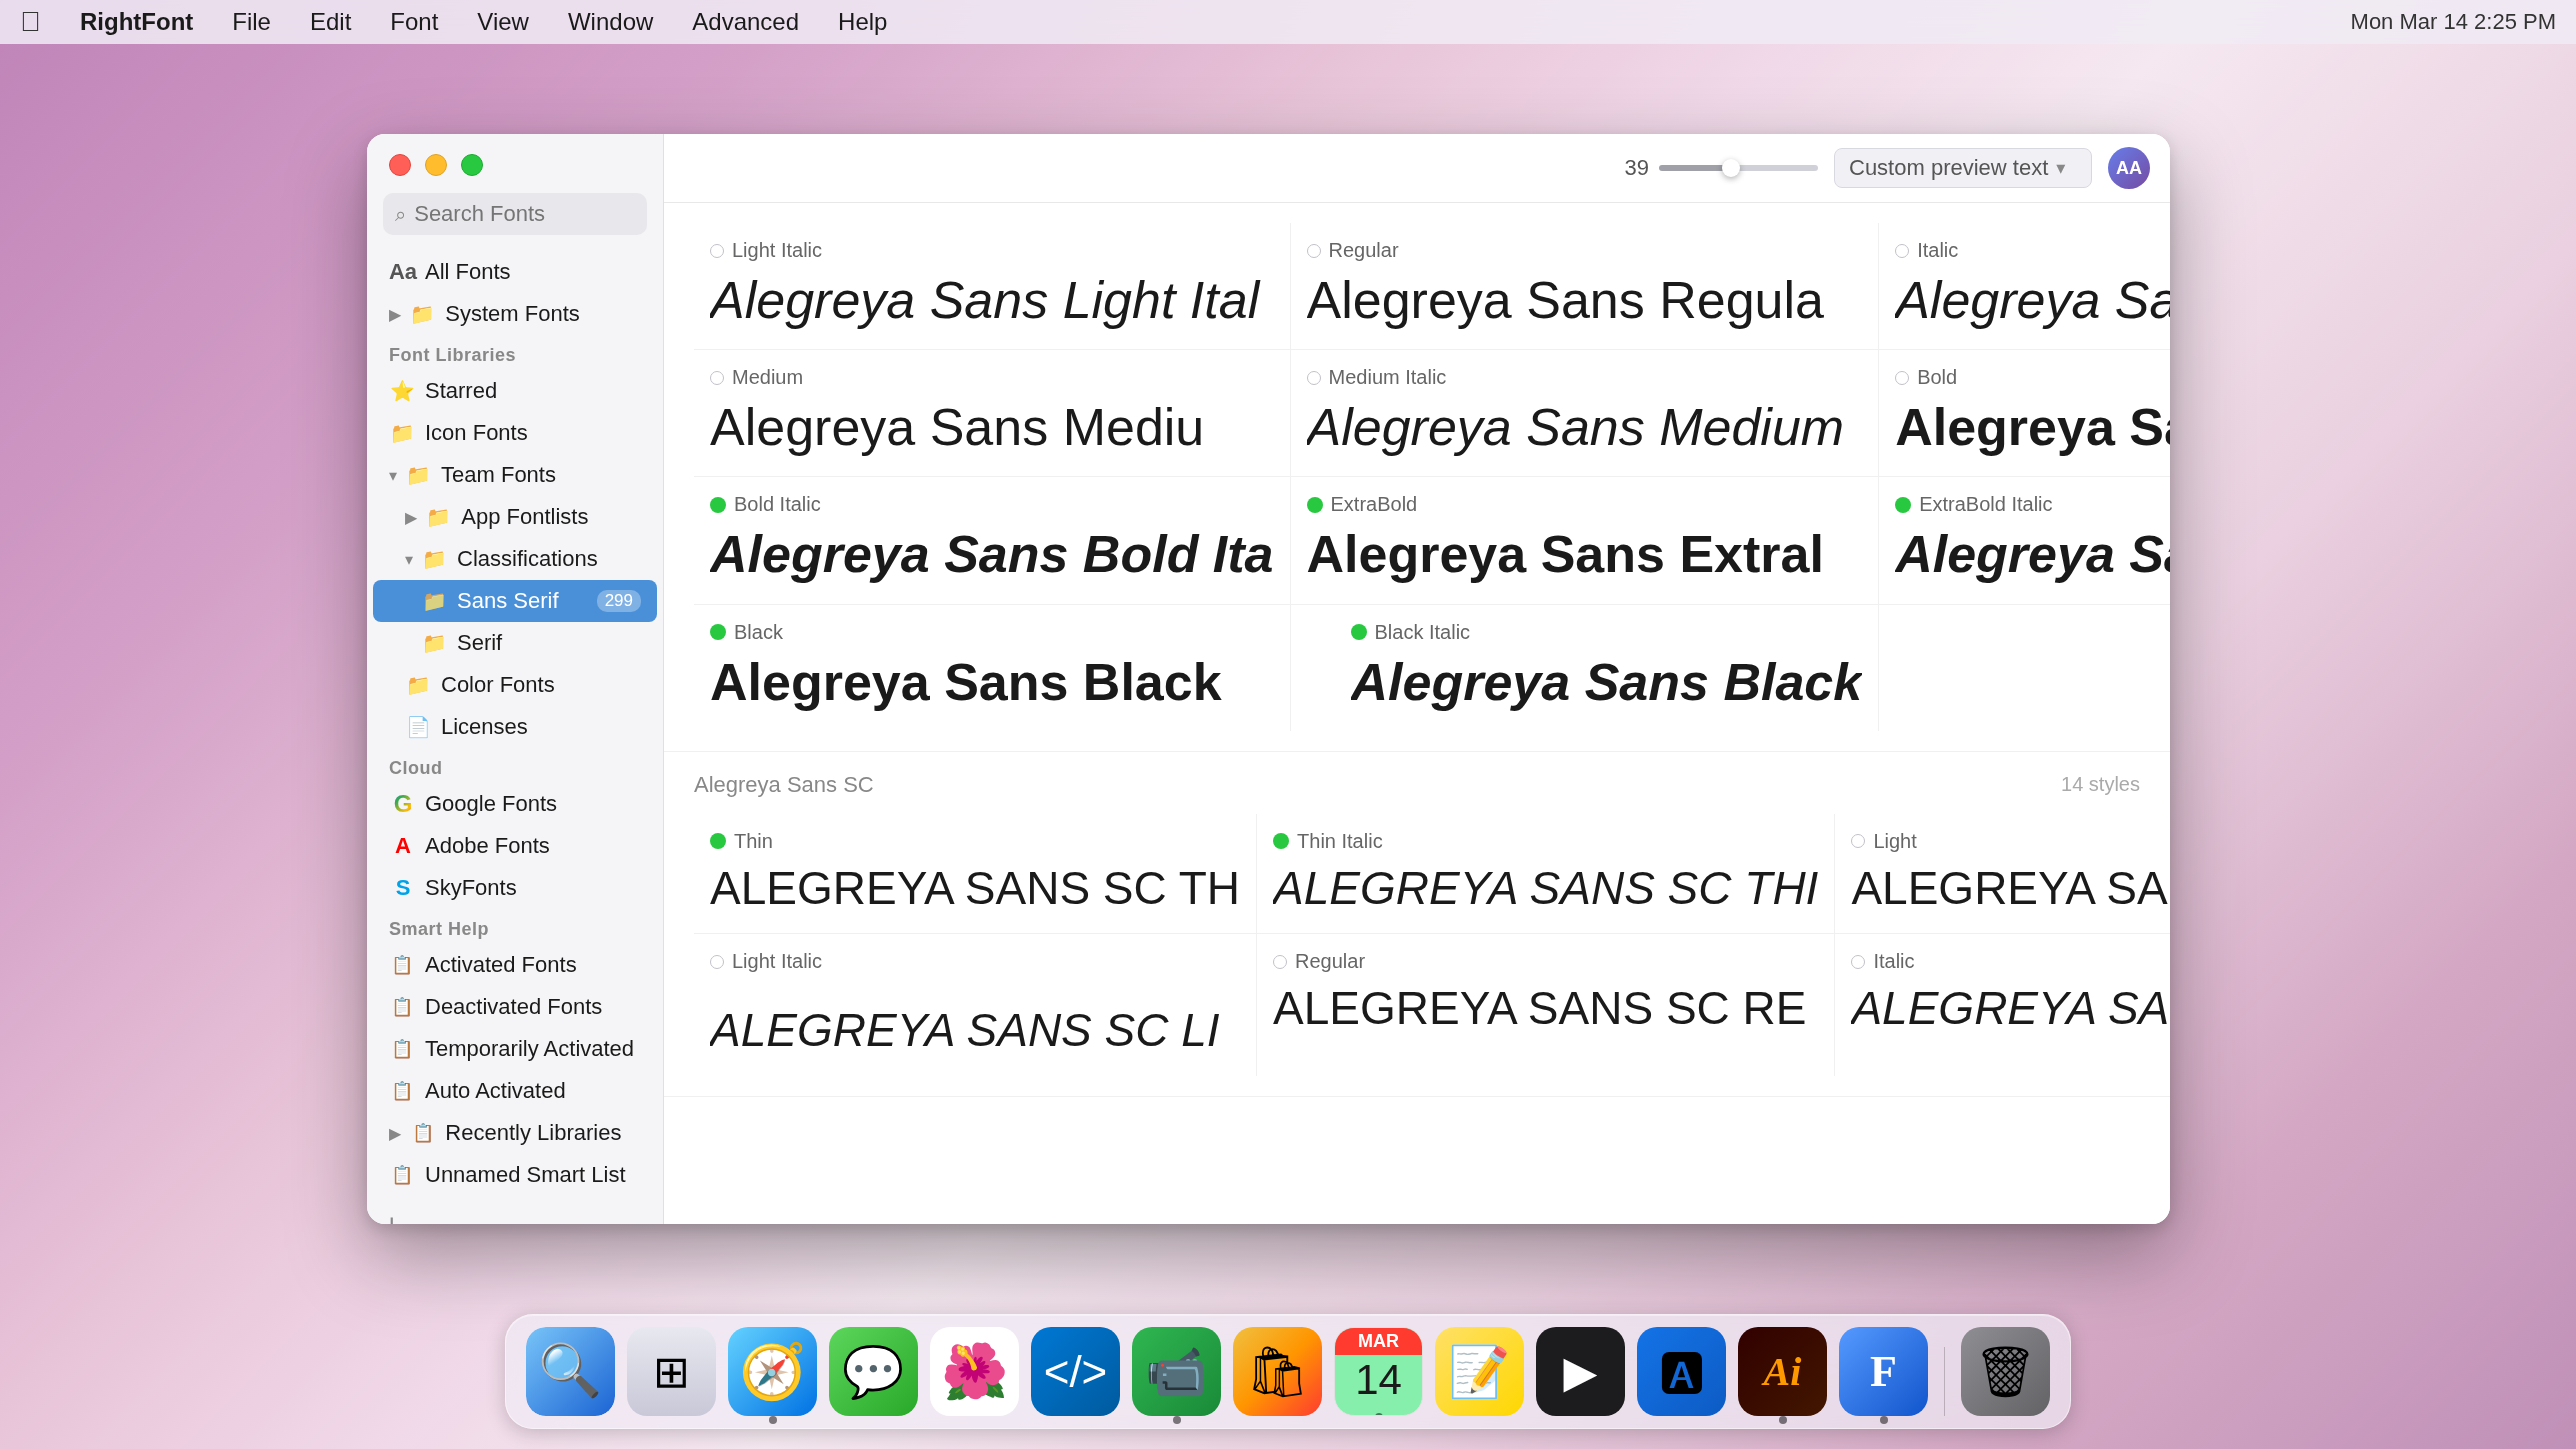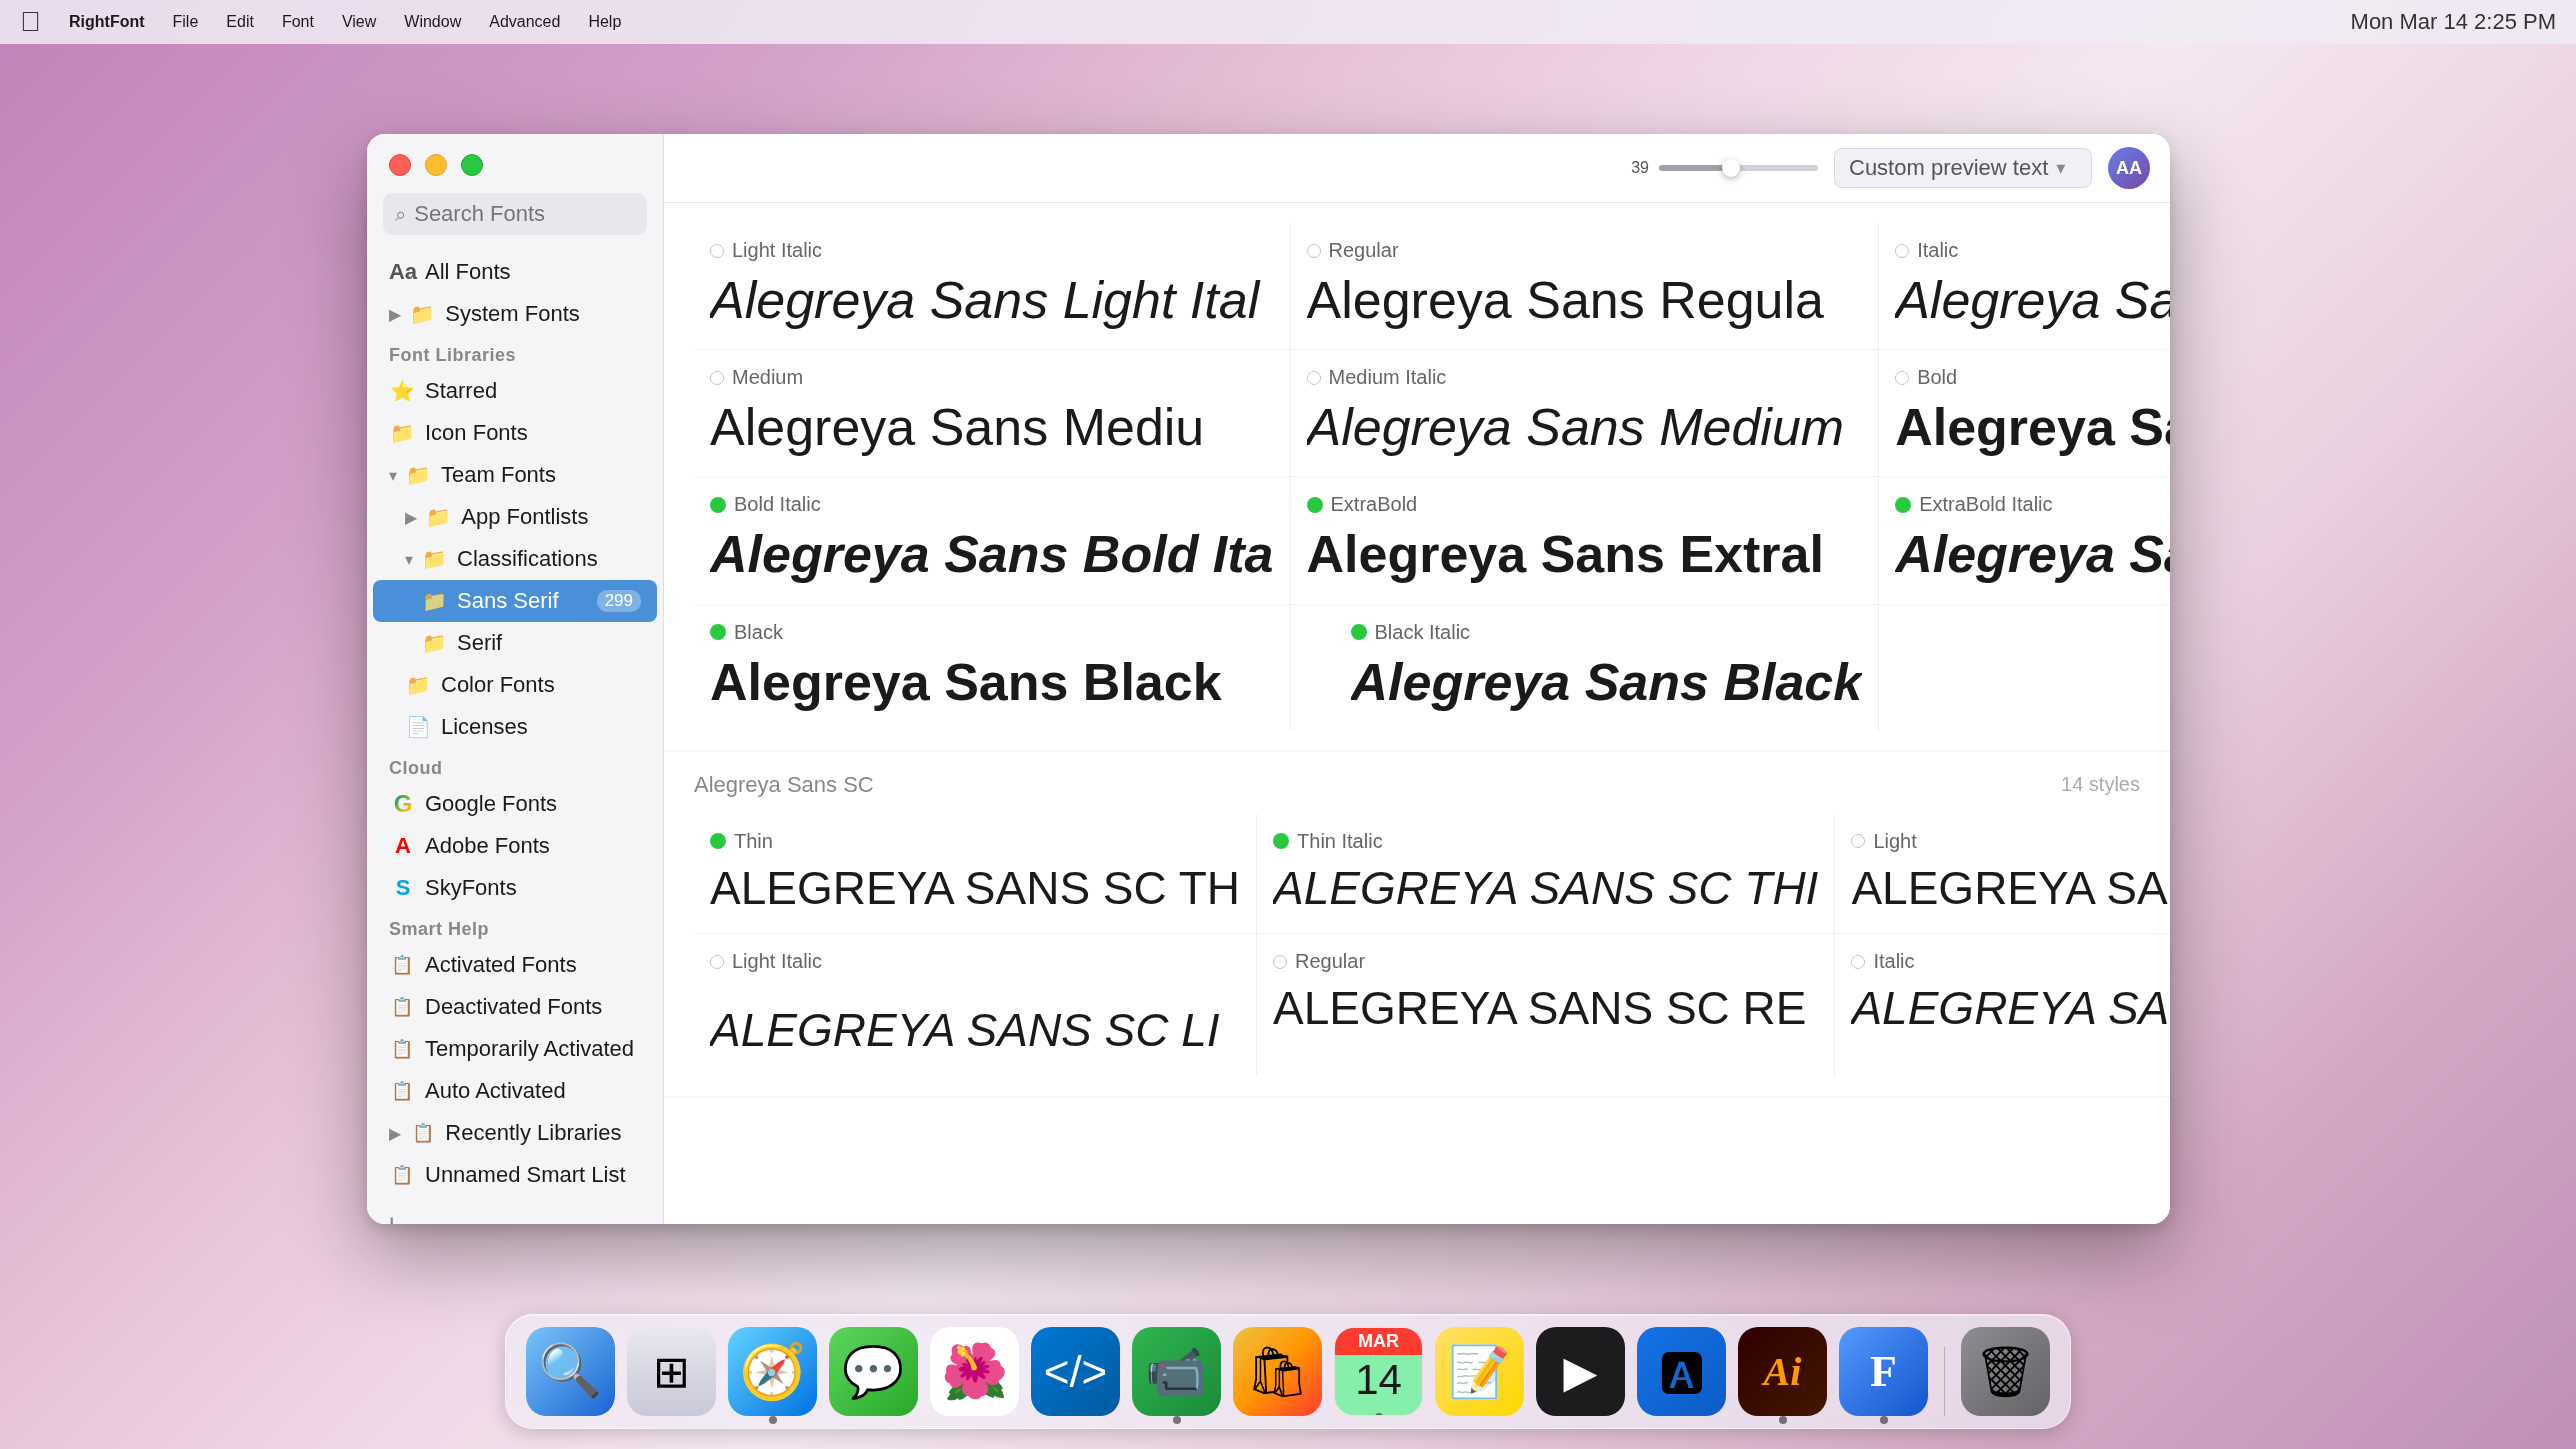--- a/index.html
+++ b/index.html
@@ -25,23 +25,24 @@
       font-size: 24px;
       gap: 28px;
       z-index: 100;
     }
     .menubar-apple {
       font-size: 28px;
       color: #333;
     }
     .menubar-item {
       color: #1a1a1a;
-      font-size: 16px;
+      font-size: 24px;
       font-weight: 500;
       cursor: default;
+      margin-left: 11px;
     }
     .menubar-item.bold { font-weight: 700; }
     .menubar-right {
       margin-left: auto;
       display: flex;
       align-items: center;
       gap: 20px;
       font-size: 22px;
       color: #333;
     }
@@ -199,21 +200,21 @@
       height: 69px;
     }
     .toolbar-spacer { flex: 1; }
     .preview-size {
       display: flex;
       align-items: center;
       gap: 10px;
       font-size: 22px;
       color: #555;
     }
-    .size-number { font-size: 16px; color: #555; }
+    .size-number { font-size: 22px; color: #555; }
     .size-slider {
       width: 159px;
       height: 6px;
       background: linear-gradient(to right, #a0a0a8 0%, #a0a0a8 45%, #d0d0d8 45%);
       border-radius: 3px;
       position: relative;
     }
     .size-slider-thumb {
       position: absolute;
       top: 50%;

